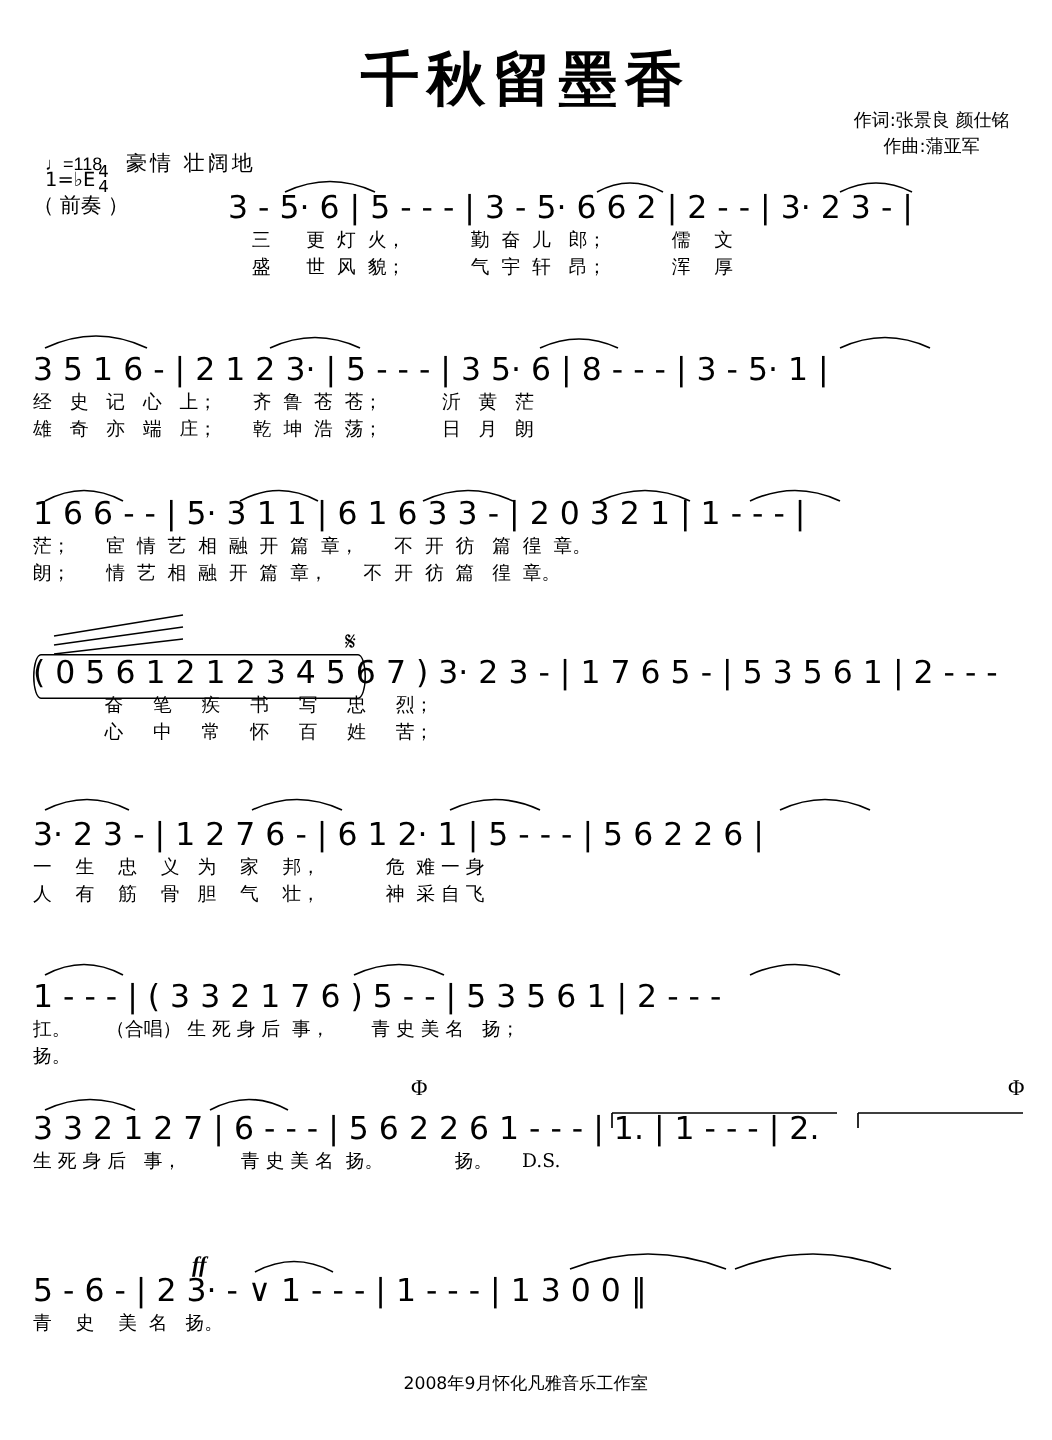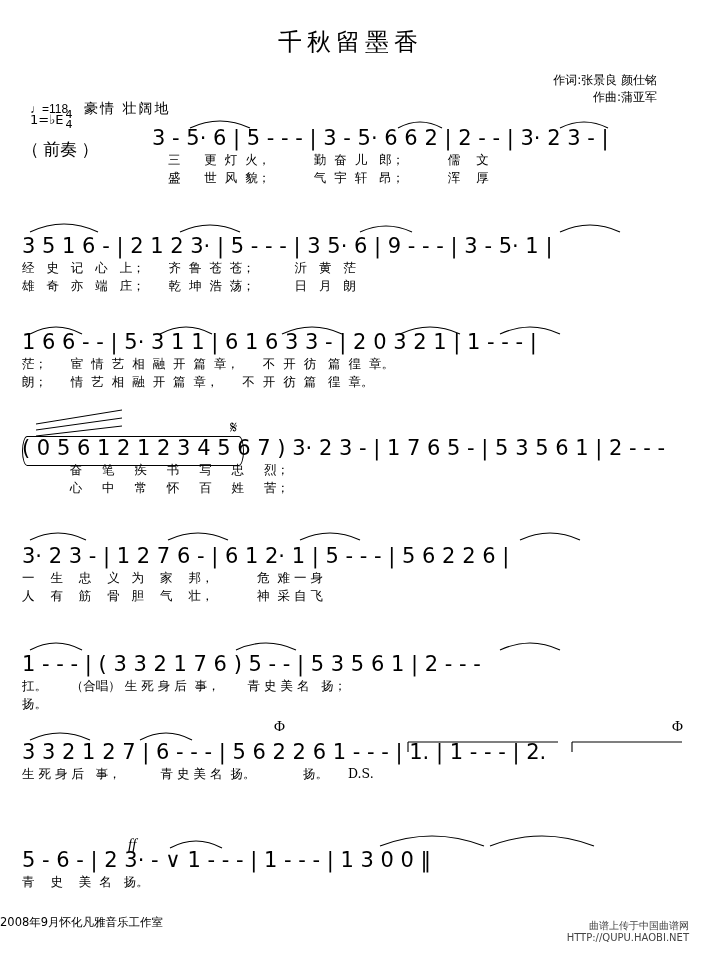--- a/index.html
+++ b/index.html
@@ -10,28 +10,28 @@
     color:#000;
     position:relative;
     overflow:hidden;
   }
   .sheet{position:relative;width:701px;height:960px;}
 
   
   .title{
     position:absolute;top:26px;left:0;width:701px;
     text-align:center;
-    font-size:24px;
+    font-size:39px;
     letter-spacing:5px;
-    font-weight:normal;
+    font-weight:bold;
     font-family:"DejaVu Serif", serif;
   }
   .credits{
-    position:absolute;top:72px;right:44px;
-    text-align:right;
+    position:absolute;top:72px;right:28px;
+    text-align:center;
     font-size:12px;
     line-height:17px;
     font-family:"DejaVu Sans", sans-serif;
   }
   .keysig{
     position:absolute;left:30px;top:78px;
     font-size:13px;
     font-family:"DejaVu Sans", sans-serif;
     margin-top:32px;
   }
@@ -63,20 +63,21 @@
     font-size:12.5px;
     font-family:"DejaVu Serif", serif;
     white-space:pre;
     letter-spacing:0px;
   }
   .lyric2{top:26px;}
   .lyric3{top:44px;}
 
   .footer{
     position:absolute;left:0;bottom:30px;width:701px;
+    text-align:center;
     font-size:11.5px;
     line-height:16px;
     font-family:"DejaVu Sans", sans-serif;
   }
   .site{
     position:absolute;right:12px;bottom:16px;
     text-align:right;
     font-size:10px;
     line-height:12px;
     color:#444;
@@ -104,28 +105,28 @@
   <div class="keysig">
     <span>1=</span><span>♭E</span><span class="frac">
       <span>4</span><br>
       <span>4</span>
     </span>
   </div>
   <div class="tempo">♩=118</div>
   <div class="mood">豪情 壮阔地</div>
 
   <div class="row" style="top:126px;">
-    <div style="position:absolute;left:22px;top:12px;font-size:17px;font-family:Liberation Serif, serif;">（    前奏    ）</div>
+    <div style="position:absolute;left:22px;top:2px;font-size:14px;font-family:Liberation Sans, sans-serif;">（    前奏    ）</div>
     <div class="notes" style="left:152px;">3 - 5· 6 | 5 - - - | 3 - 5· 6 6 2 | 2 - - | 3· 2 3 - |</div>
     <div class="lyric lyric2" style="left:152px;">    三      更  灯  火，           勤  奋  儿   郎；           儒    文</div>
     <div class="lyric lyric3" style="left:152px;">    盛      世  风  貌；           气  宇  轩   昂；           浑    厚</div>
   </div>
 
   <div class="row" style="top:234px;">
-    <div class="notes">3 5 1 6 - | 2 1 2 3· | 5 - - - | 3 5· 6 | 9 - - - | 3 - 5· 1 |</div>
+    <div class="notes">3 5 1 6 - | 2 1 2 3· | 5 - - - | 3 5· 6 | 8 - - - | 3 - 5· 1 |</div>
     <div class="lyric lyric2">经   史   记   心   上；      齐  鲁  苍  苍；          沂   黄   茫</div>
     <div class="lyric lyric3">雄   奇   亦   端   庄；      乾  坤  浩  荡；          日   月   朗</div>
   </div>
 
   <div class="row" style="top:330px;">
     <div class="notes">1 6 6 - - | 5· 3 1 1 | 6 1 6 3 3 - | 2 0 3 2 1 | 1 - - - |</div>
     <div class="lyric lyric2">茫；      宦  情  艺  相  融  开  篇  章，      不  开  彷   篇  徨  章。</div>
     <div class="lyric lyric3">朗；      情  艺  相  融  开  篇  章，      不  开  彷  篇   徨  章。</div>
   </div>
 
@@ -151,21 +152,21 @@
   <div class="row" style="top:740px;">
     <div class="notes">3 3 2 1 2 7 | 6 - - - | 5 6 2 2 6 1 - - - | 1. | 1 - - - | 2.</div>
     <div class="lyric lyric2">生 死 身 后   事，          青 史 美 名  扬。            扬。     D.S.</div>
     <div style="position:absolute;left:274px;top:-22px;font-size:15px;">Φ</div>
     <div style="position:absolute;left:672px;top:-22px;font-size:15px;">Φ</div>
   </div>
 
   <div class="row" style="top:848px;">
     <div class="notes">5 - 6 - | 2 3· - ∨ 1 - - - | 1 - - - | 1 3 0 0 ‖</div>
     <div class="lyric lyric2">青    史    美  名   扬。</div>
-    <div style="position:absolute;left:128px;top:-12px;font-size:15px;font-style:italic;font-weight:normal;">ff</div>
+    <div style="position:absolute;left:128px;top:-12px;font-size:15px;font-style:italic;font-weight:bold;">ff</div>
   </div>
 
   <svg class="slurs" viewBox="0 0 701 960">
     <g fill="none" stroke="#000" stroke-width="1.1">
 
       <path d="M190 128 q30 -14 60 0"></path>
       <path d="M398 128 q22 -12 44 0"></path>
       <path d="M560 128 q24 -12 48 0"></path>
 
       <path d="M30 232 q34 -16 68 0"></path>
@@ -202,18 +203,14 @@
       <path d="M408 742 l0 10 M408 742 l150 0"></path>
       <path d="M572 742 l0 10 M572 742 l110 0"></path>
     </g>
   </svg>
 
   <div class="box" style="left:22px;top:436px;width:220px;height:28px;"></div>
 
   <div class="footer">
     <div>2008年9月怀化凡雅音乐工作室</div>
   </div>
-  <div class="site">
-    <div>曲谱上传于中国曲谱网</div>
-    <div>HTTP://QUPU.HAOBI.NET</div>
-  </div>
 
 </div>
 
 </body></html>

